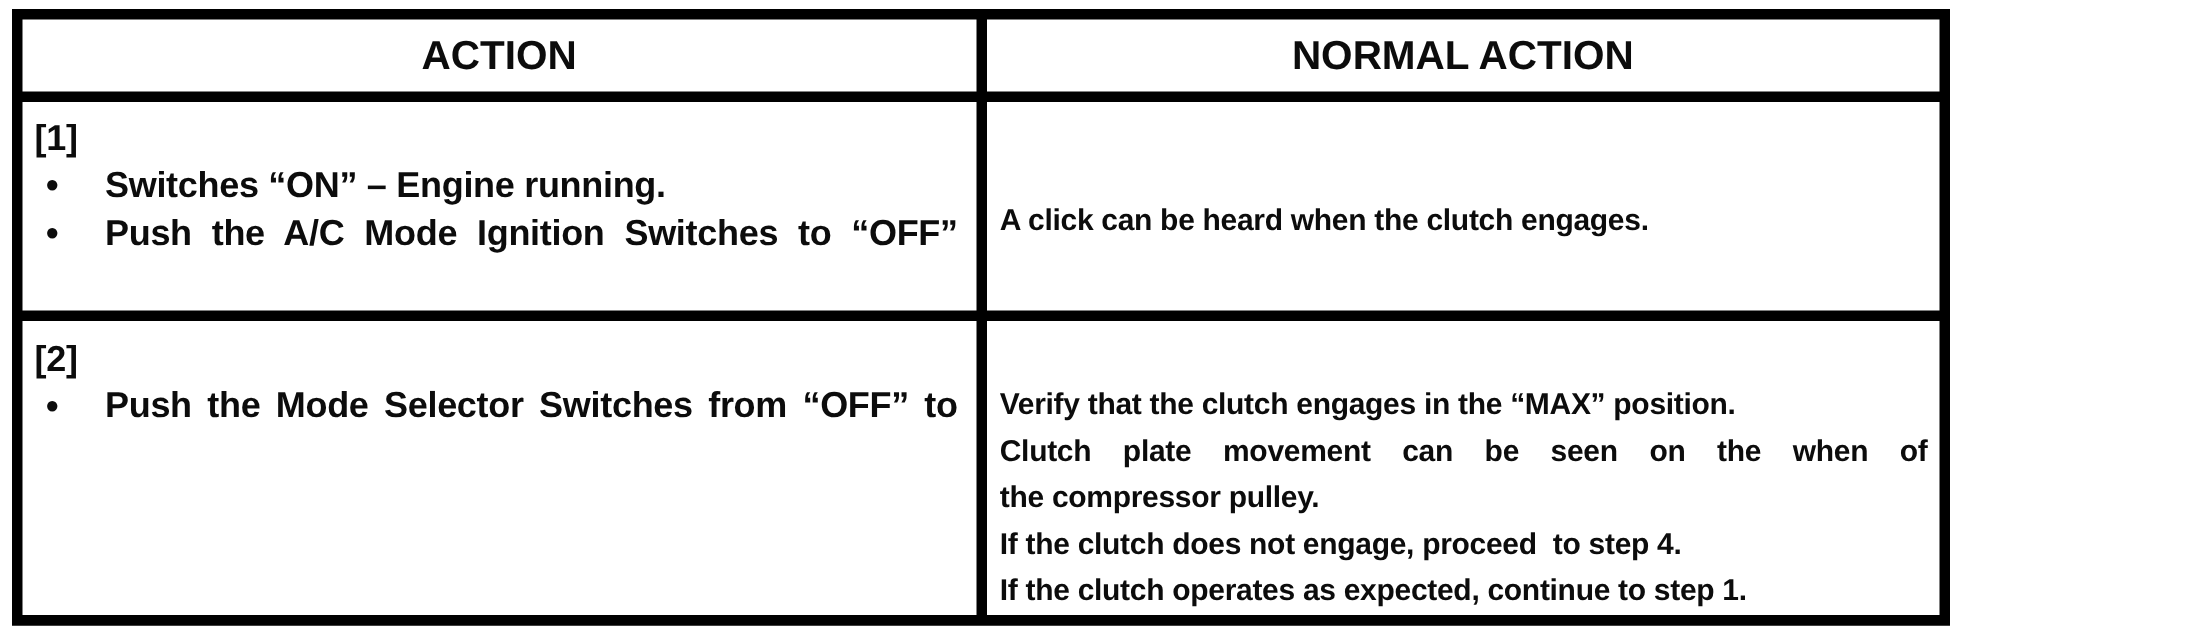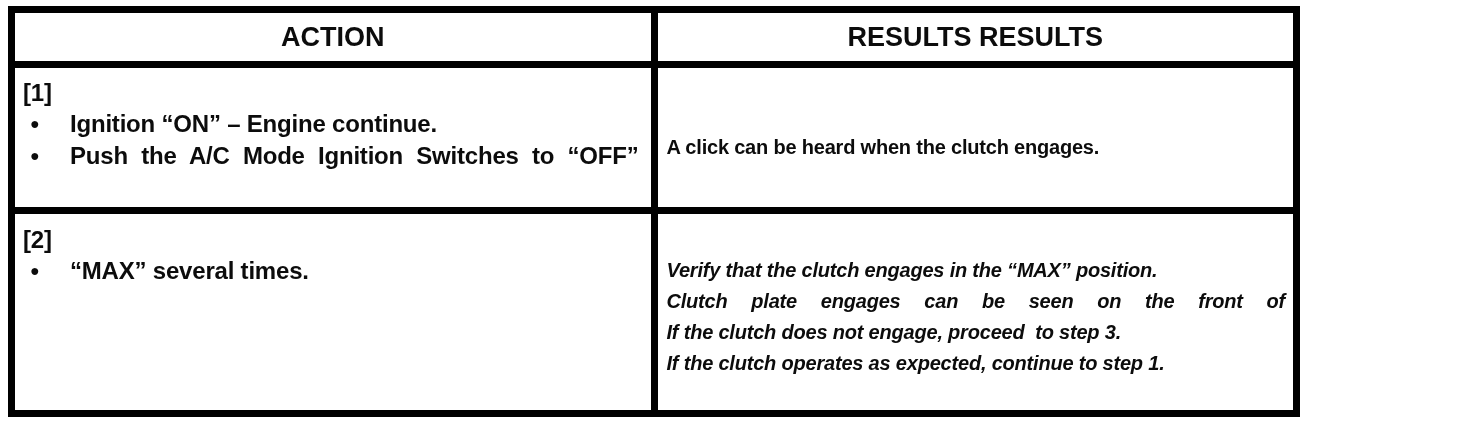--- a/index.html
+++ b/index.html
@@ -42,21 +42,21 @@
   }
   .action-cell {
     font-size: 24px;
     padding: 9px 12px 0 6px;
   }
   .action-cell.r2 { padding-top: 10px; }
   .result-cell {
     font-size: 20px;
     padding: 64px 8px 0 9px;
   }
-  .result-cell.r2 { padding-top: 41px; font-style: italic; }
+  .result-cell.r2 { padding-top: 41px; }
   .step {
     line-height: 31px;
     margin-left: 2px;
   }
   .bullet-row {
     display: flex;
     align-items: flex-start;
   }
   .dot {
     flex: 0 0 49px;
@@ -80,53 +80,54 @@
 </style>
 </head>
 <body>
 
 <div class="doc-table">
 
   <div class="cell header-cell">
     <span>ACTION</span>
   </div>
   <div class="cell header-cell">
-    <span>RESULTS RESULTS</span>
+    <span>NORMAL ACTION</span>
   </div>
 
   <div class="cell action-cell r1">
     <div class="step">[1]</div>
     <div class="bullet-row">
       <span class="dot">●</span>
       <div class="btext">
-        <div class="line">Ignition “ON” – Engine continue.</div>
+        <div class="line">Switches “ON” – Engine running.</div>
       </div>
     </div>
     <div class="bullet-row">
       <span class="dot">●</span>
       <div class="btext">
         <div class="line stretch">Push the A/C Mode Ignition Switches to “OFF”</div>
       </div>
     </div>
   </div>
 
   <div class="cell result-cell r1">
     <div class="line">A click can be heard when the clutch engages.</div>
   </div>
 
   <div class="cell action-cell r2">
     <div class="step">[2]</div>
     <div class="bullet-row">
       <span class="dot">●</span>
       <div class="btext">
-        <div class="line">“MAX” several times.</div>
+        <div class="line stretch">Push the Mode Selector Switches from “OFF” to</div>
       </div>
     </div>
   </div>
 
   <div class="cell result-cell r2">
     <div class="line">Verify that the clutch engages in the “MAX” position.</div>
-    <div class="line stretch">Clutch plate engages can be seen on the front of</div>
-    <div class="line">If the clutch does not engage, proceed  to step 3.</div>
+    <div class="line stretch">Clutch plate movement can be seen on the when of</div>
+    <div class="line">the compressor pulley.</div>
+    <div class="line">If the clutch does not engage, proceed  to step 4.</div>
     <div class="line">If the clutch operates as expected, continue to step 1.</div>
   </div>
 
 </div>
 
 </body></html>

